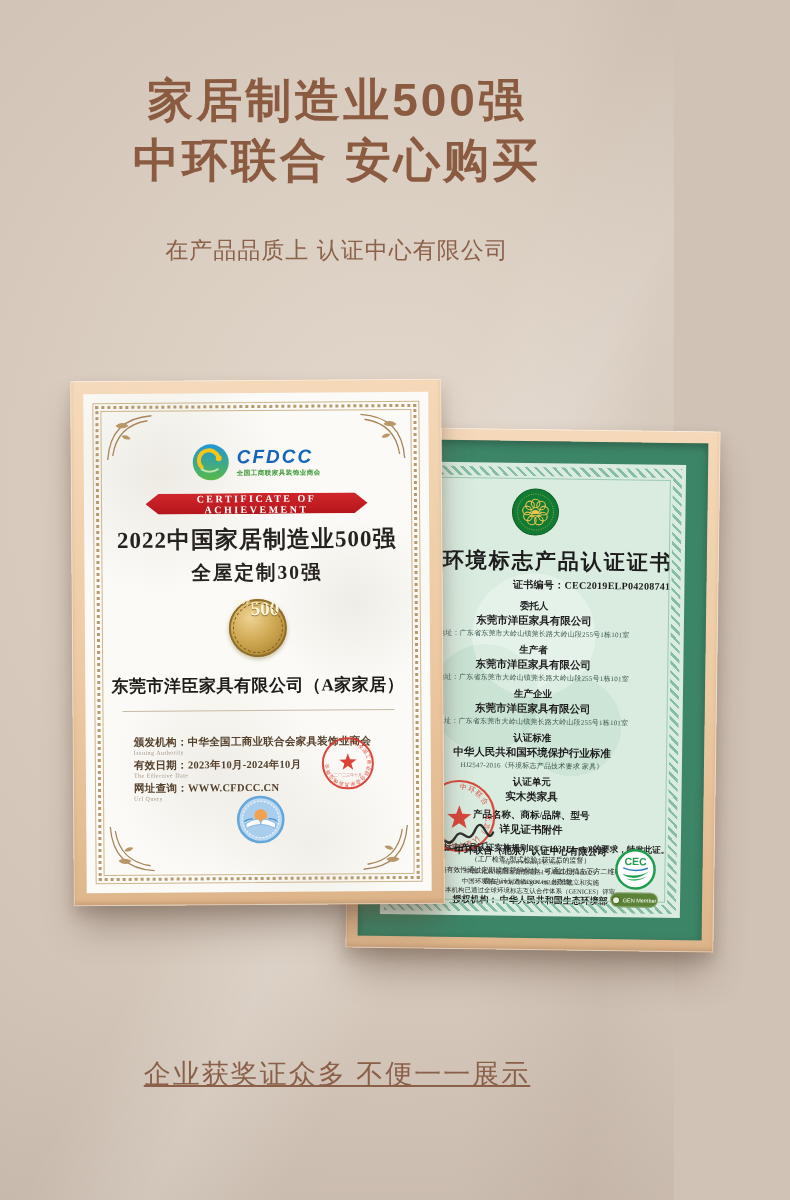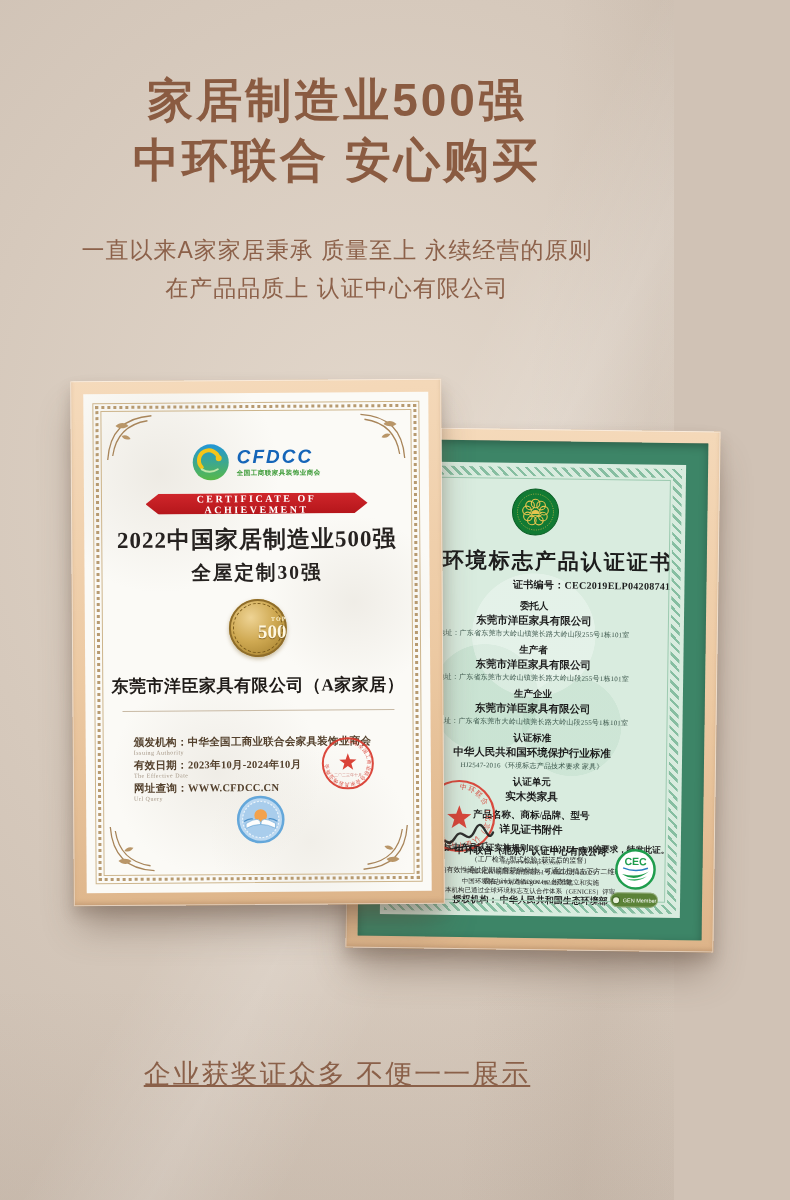--- a/index.html
+++ b/index.html
@@ -125,21 +125,21 @@
     clip-path:polygon(0 50%, 6% 0, 94% 0, 100% 50%, 94% 100%, 6% 100%);
     display:flex;align-items:center;justify-content:center;
     color:#fff;font-size:10px;font-weight:700;letter-spacing:2.5px;
   }
   .wc-award1{margin-top:10px;font-size:23px;font-weight:700;letter-spacing:1px;color:#262220;}
   .wc-award2{margin-top:4px;font-size:19.5px;font-weight:700;letter-spacing:2px;color:#262220;}
   .wc-medal{
     position:relative;width:58px;height:58px;margin:13px auto 8px;border-radius:50%;
     background:radial-gradient(circle at 38% 32%, #eed394 0%, #cfa952 45%, #9a7524 100%);
     box-shadow:0 2px 4px rgba(120,90,30,.4), inset 0 0 0 2px #8f6d2a;
-    display:flex;flex-direction:column;align-items:flex-end;justify-content:center;
+    display:flex;flex-direction:row;align-items:flex-start;justify-content:center;
   }
   .wc-medal::before{content:"";position:absolute;inset:4px;border-radius:50%;border:1.5px dashed #7c5c1c;}
   .wc-medal-top{font-size:6px;letter-spacing:1px;color:#fdf3cf;font-weight:700;}
   .wc-medal-num{font-size:19px;font-weight:700;color:#fff8e0;line-height:1;text-shadow:0 1px 1px rgba(90,60,10,.6);}
   .wc-company{margin-top:17px;font-size:17px;font-weight:700;letter-spacing:.5px;color:#1f1b18;}
   .wc-divider{width:272px;height:1px;background:#c8b9a4;margin:13px auto 0;}
   .wc-fields{margin-top:24px;margin-left:48px;text-align:left;}
   .wc-field{margin-bottom:3px;}
   .wc-field-label{font-size:10.5px;font-weight:700;color:#53402c;letter-spacing:.3px;}
   .wc-field-sub{font-size:6px;color:#a39584;letter-spacing:.5px;}
@@ -150,21 +150,20 @@
 <body>
 
 <div class="page">
 
   <div class="main-title">
     <div>家居制造业500强</div>
     <div>中环联合 安心购买</div>
   </div>
 
   <div class="subtitle">
-    <div>一直以来A家家居秉承 质量至上 永续经营的原则</div>
     <div>在产品品质上 认证中心有限公司</div>
   </div>
 
   <div class="frame green-frame">
     <div class="green-mat">
       <div class="green-paper">
         <div class="gc-band"></div>
         <div class="gc-band-inner"></div>
 
         <svg class="gc-logo" width="50" height="50" viewBox="0 0 50 50">

